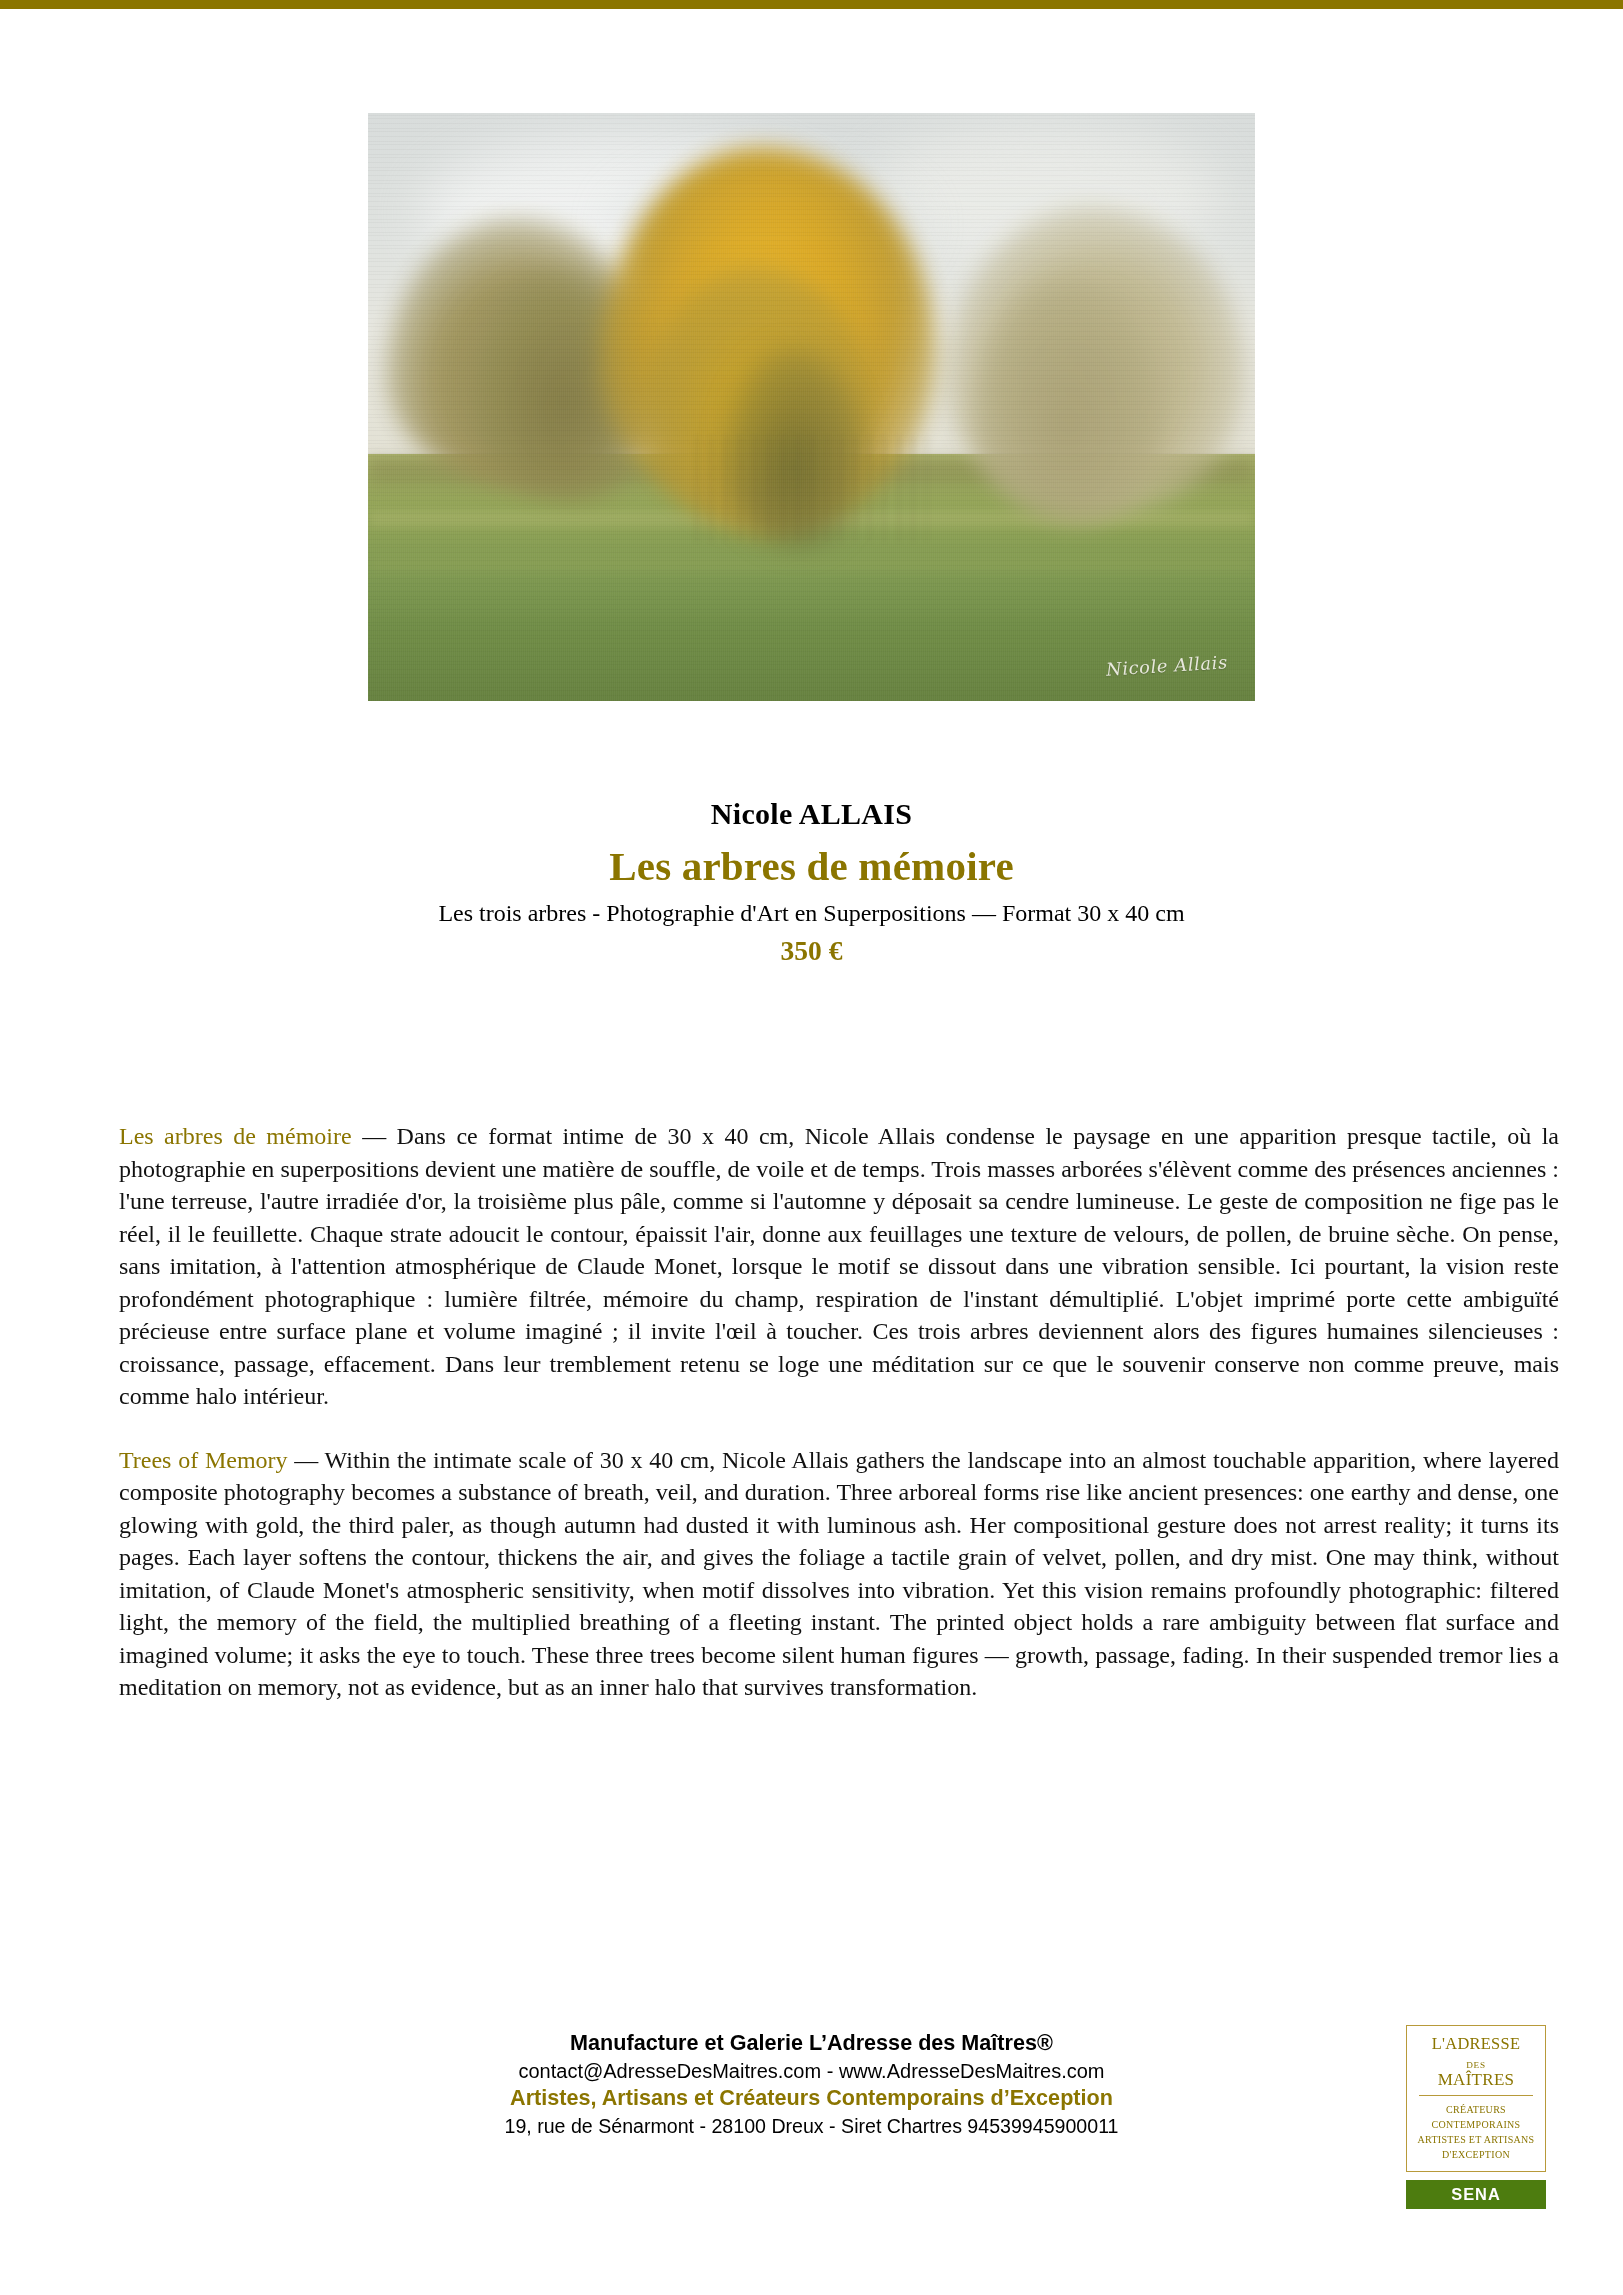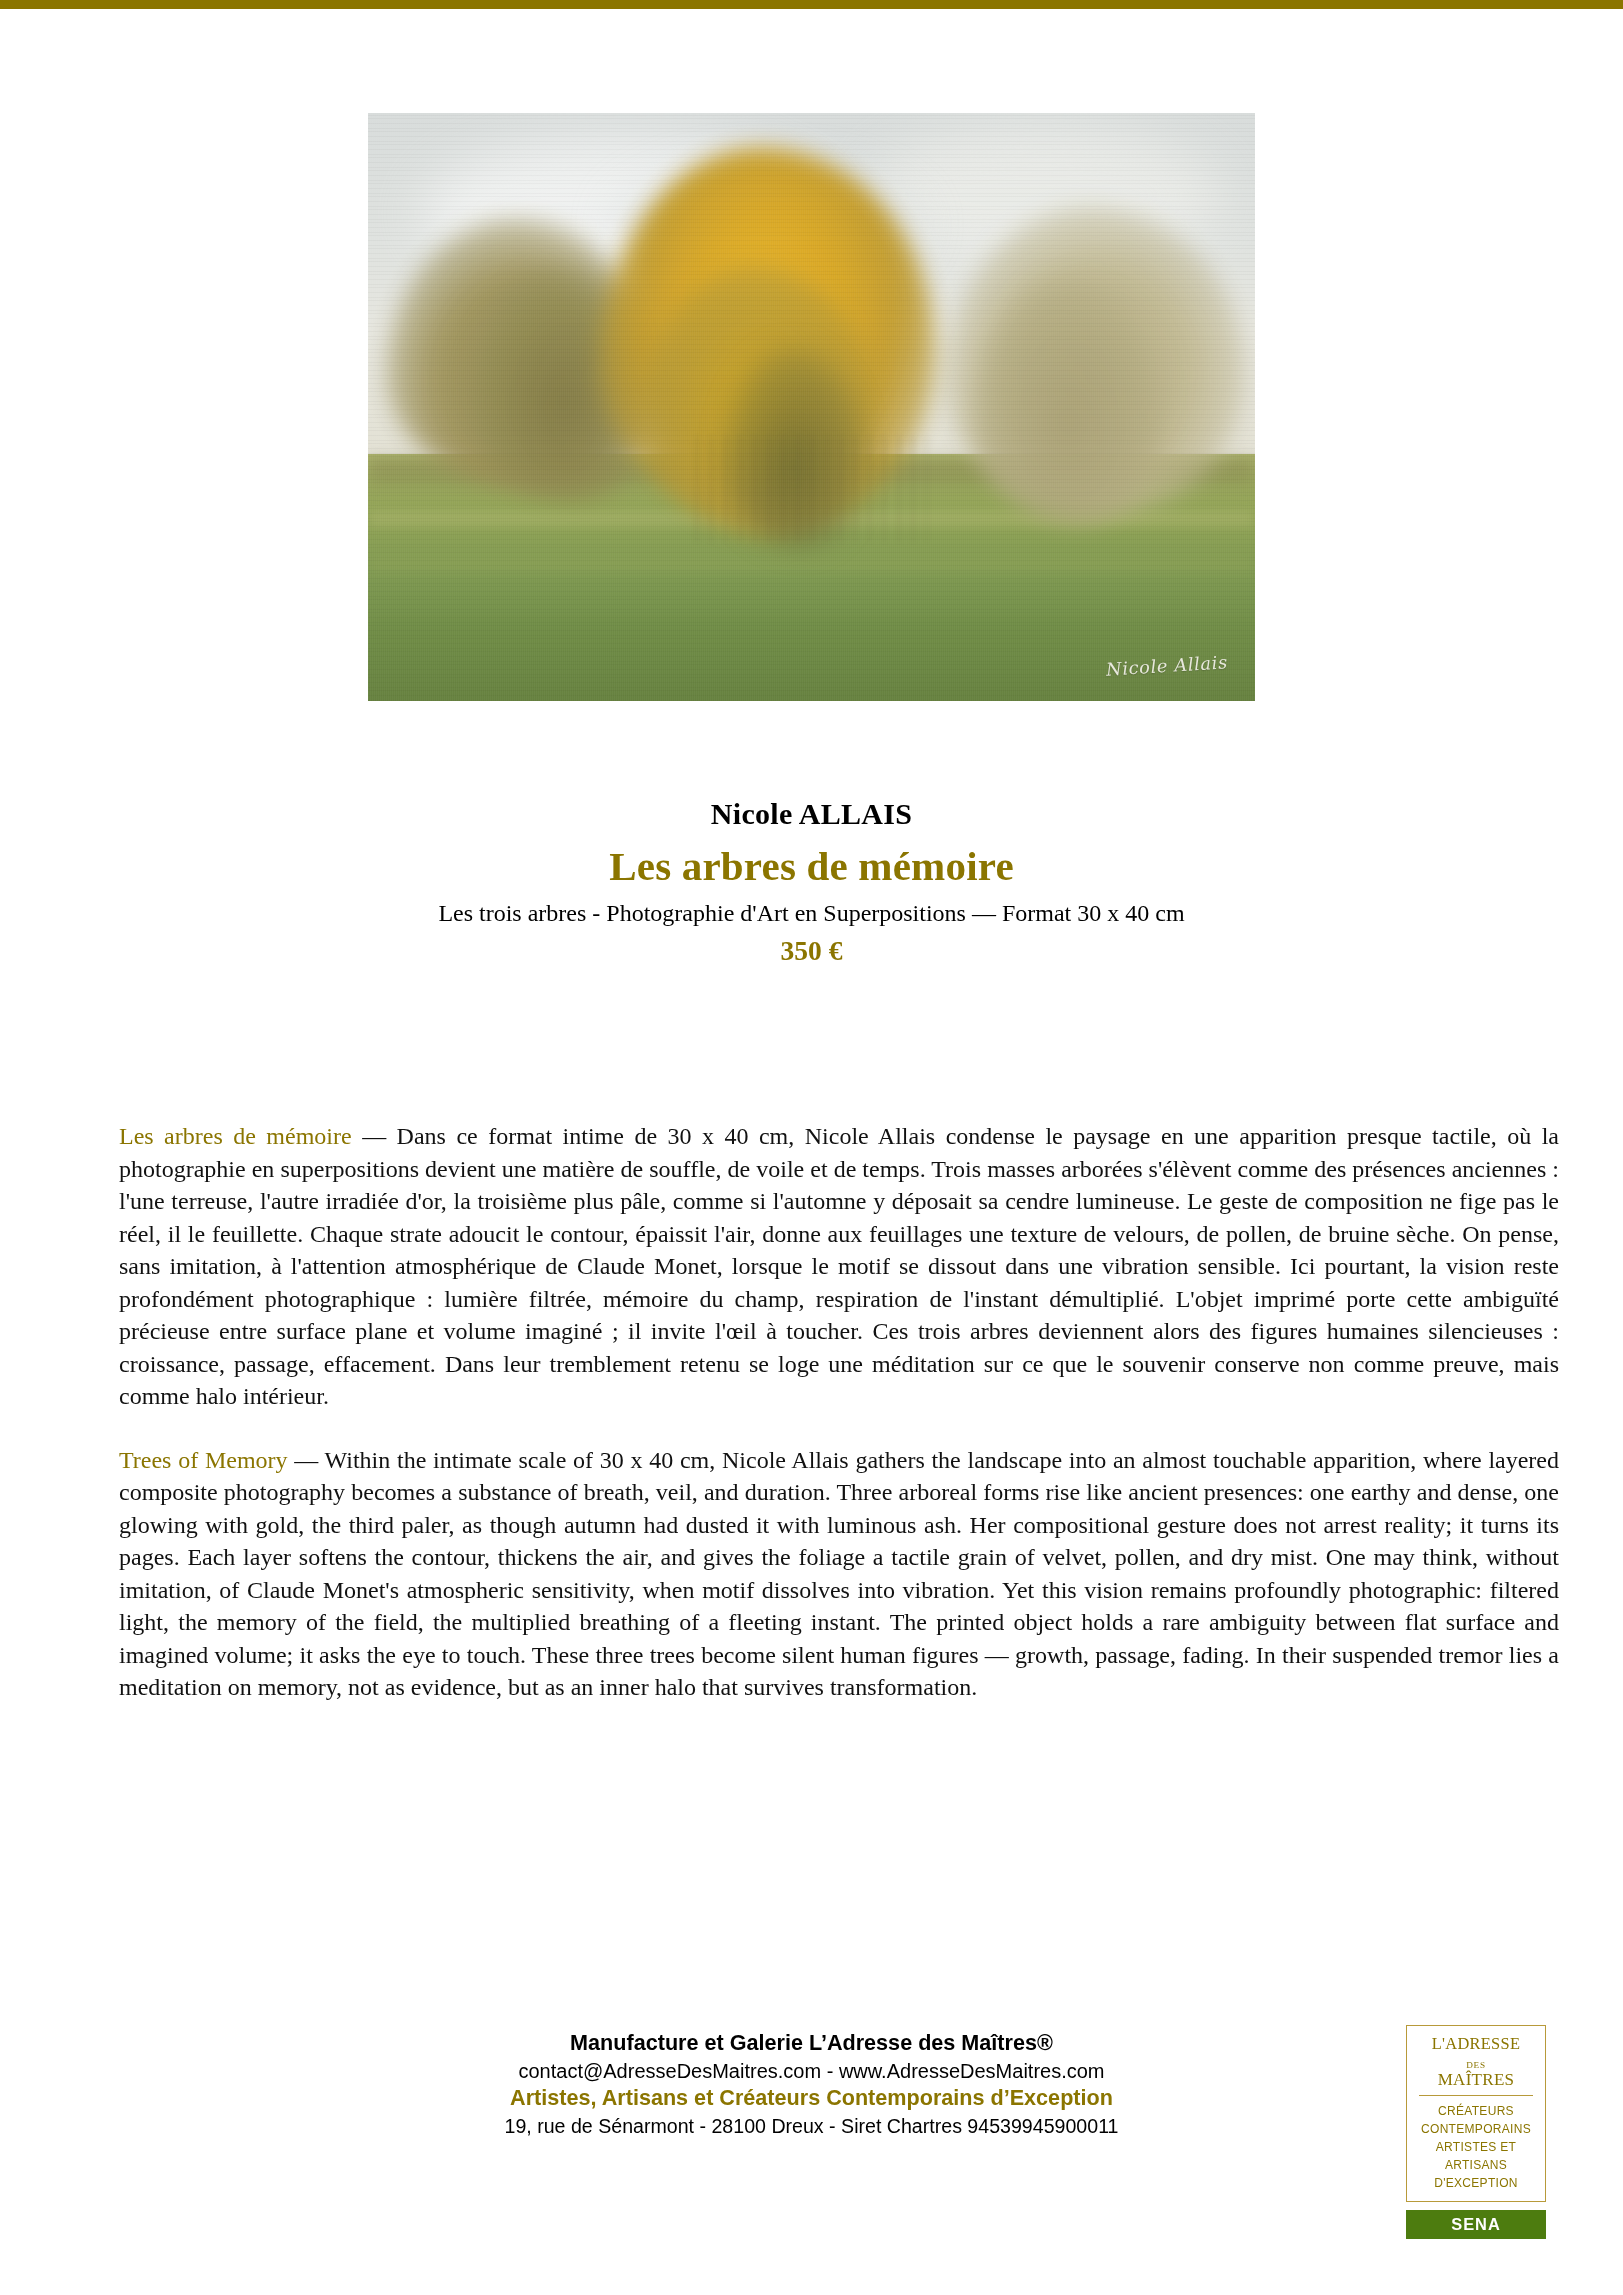--- a/index.html
+++ b/index.html
@@ -277,22 +277,22 @@
     letter-spacing: 0.3px;
     margin-top: 0.7px;
     line-height: 1.05;
   }
   .logo-rule {
     height: 0.7px;
     background: #b89a3a;
     margin: 6.5px 7.9px 5.9px 7.9px;
   }
   .logo-sub {
-    font-family: Liberation Sans, sans-serif;
-    font-size: 12px;
+    font-family: Liberation Serif, serif;
+    font-size: 10px;
     color: #8B7500;
     letter-spacing: 0.3px;
     line-height: 1.5;
     text-align: center;
   }
   .sena-badge {
     margin-top: 8.5px;
     background: #4d7c0f;
     color: #ffffff;
     font-family: "Liberation Sans", sans-serif;

